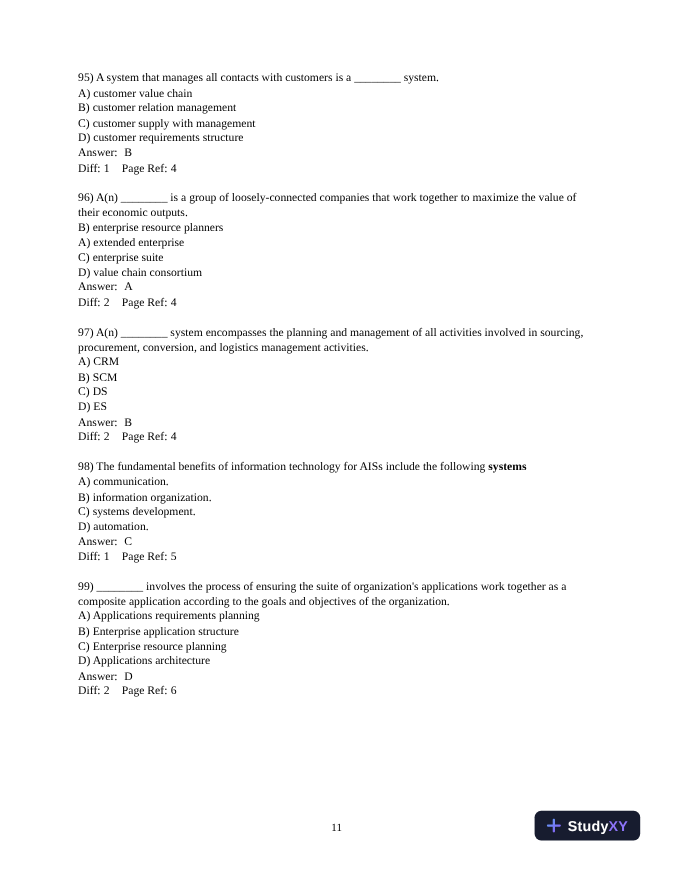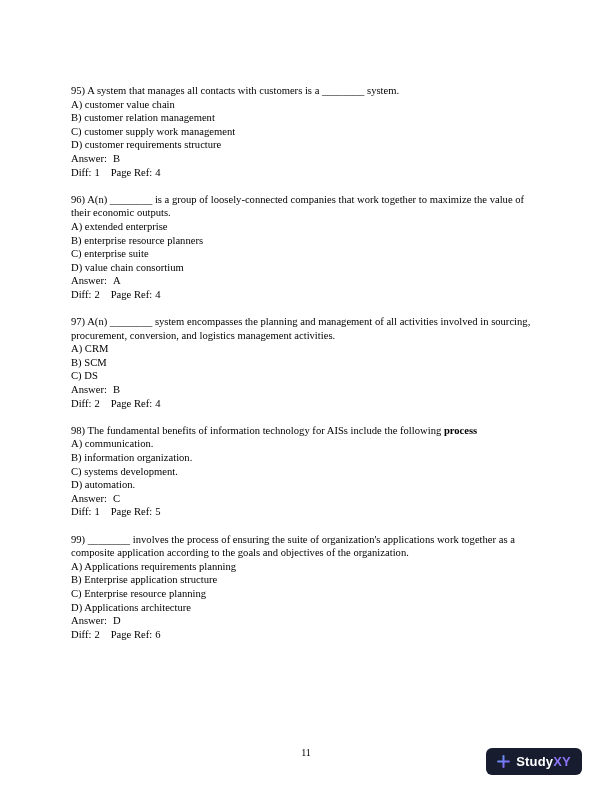--- a/index.html
+++ b/index.html
@@ -13,21 +13,21 @@
     margin: 0 auto;
     background: #ffffff;
     color: #000000;
     font-size: 10.6px;
     line-height: 13.6px;
     overflow: hidden;
   }
 
   .content {
     position: absolute;
-    top: 84px;
+    top: 65px;
     left: 71px;
     width: 474px;
   }
 
   .question { margin-bottom: 13.6px; }
   .line { white-space: normal; }
   .stem b { font-weight: bold; }
 
   .answer-line .val { margin-left: 6px; }
   .meta-line .val { margin-left: 3px; }
@@ -40,21 +40,21 @@
     width: 100%;
     text-align: center;
     font-size: 10px;
     color: #000;
     margin-top: 20px;
   }
 
   .brand-badge {
     position: absolute;
     right: 30px;
-    bottom: 17px;
+    bottom: 28px;
     height: 27px;
     display: flex;
     align-items: center;
     gap: 6px;
     padding: 0 11px;
     background: #171c2f;
     border-radius: 6px;
     font-family: "Liberation Sans", sans-serif;
     font-weight: bold;
     font-size: 13px;
@@ -66,47 +66,48 @@
 </head>
 <body>
 
 <div class="page">
 
   <main class="content" id="question-list">
   <section class="question">
     <p class="line stem"><span>95)</span> <span>A system that manages all contacts with customers is a ________ system.</span> <b></b></p>
     <p class="line choice">A) customer value chain</p>
     <p class="line choice">B) customer relation management</p>
-    <p class="line choice">C) customer supply work management</p>
+    <p class="line choice">C) customer supply with management</p>
     <p class="line choice">D) customer requirements structure</p>
     <p class="line answer-line"><span>Answer:</span><span class="val">B</span></p>
     <p class="line meta-line"><span>Diff:</span><span class="val">1</span><span class="pr-label">Page Ref:</span><span class="val">4</span></p>
   </section>
 
   <section class="question">
     <p class="line stem"><span>96)</span> <span>A(n) ________ is a group of loosely-connected companies that work together to maximize the value of their economic outputs.</span> <b></b></p>
+    <p class="line choice">B) enterprise resource planners</p>
     <p class="line choice">A) extended enterprise</p>
-    <p class="line choice">B) enterprise resource planners</p>
     <p class="line choice">C) enterprise suite</p>
     <p class="line choice">D) value chain consortium</p>
     <p class="line answer-line"><span>Answer:</span><span class="val">A</span></p>
     <p class="line meta-line"><span>Diff:</span><span class="val">2</span><span class="pr-label">Page Ref:</span><span class="val">4</span></p>
   </section>
 
   <section class="question">
     <p class="line stem"><span>97)</span> <span>A(n) ________ system encompasses the planning and management of all activities involved in sourcing, procurement, conversion, and logistics management activities.</span> <b></b></p>
     <p class="line choice">A) CRM</p>
     <p class="line choice">B) SCM</p>
     <p class="line choice">C) DS</p>
+    <p class="line choice">D) ES</p>
     <p class="line answer-line"><span>Answer:</span><span class="val">B</span></p>
     <p class="line meta-line"><span>Diff:</span><span class="val">2</span><span class="pr-label">Page Ref:</span><span class="val">4</span></p>
   </section>
 
   <section class="question">
-    <p class="line stem"><span>98)</span> <span>The fundamental benefits of information technology for AISs include the following</span> <b>process</b></p>
+    <p class="line stem"><span>98)</span> <span>The fundamental benefits of information technology for AISs include the following</span> <b>systems</b></p>
     <p class="line choice">A) communication.</p>
     <p class="line choice">B) information organization.</p>
     <p class="line choice">C) systems development.</p>
     <p class="line choice">D) automation.</p>
     <p class="line answer-line"><span>Answer:</span><span class="val">C</span></p>
     <p class="line meta-line"><span>Diff:</span><span class="val">1</span><span class="pr-label">Page Ref:</span><span class="val">5</span></p>
   </section>
 
   <section class="question">
     <p class="line stem"><span>99)</span> <span>________ involves the process of ensuring the suite of organization's applications work together as a composite application according to the goals and objectives of the organization.</span> <b></b></p>

